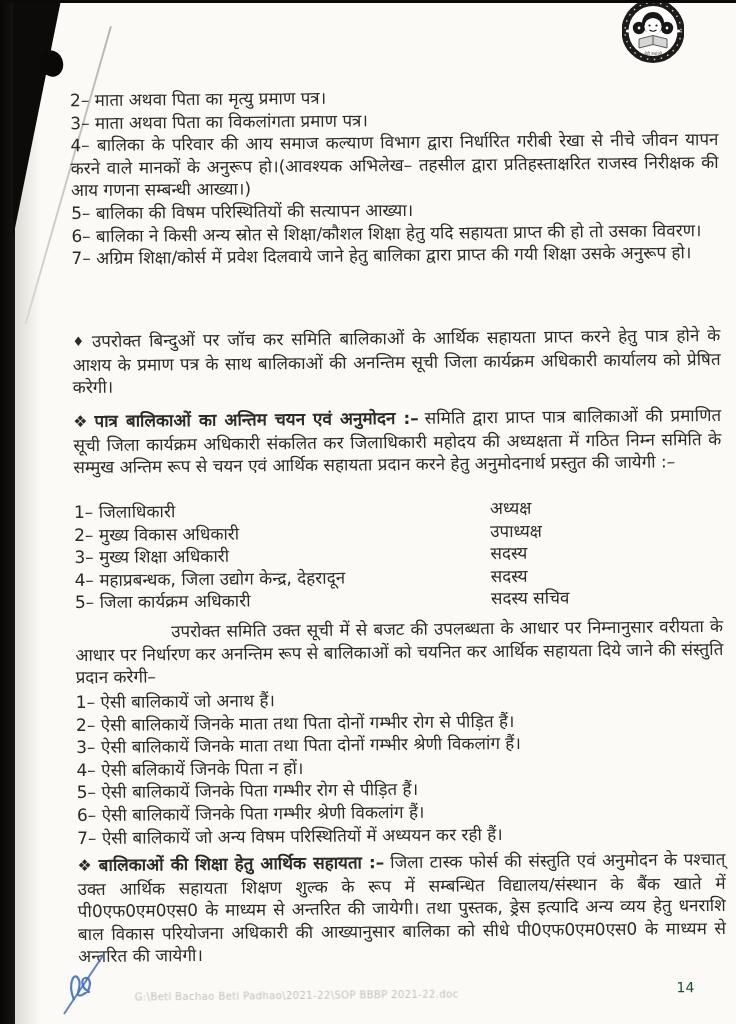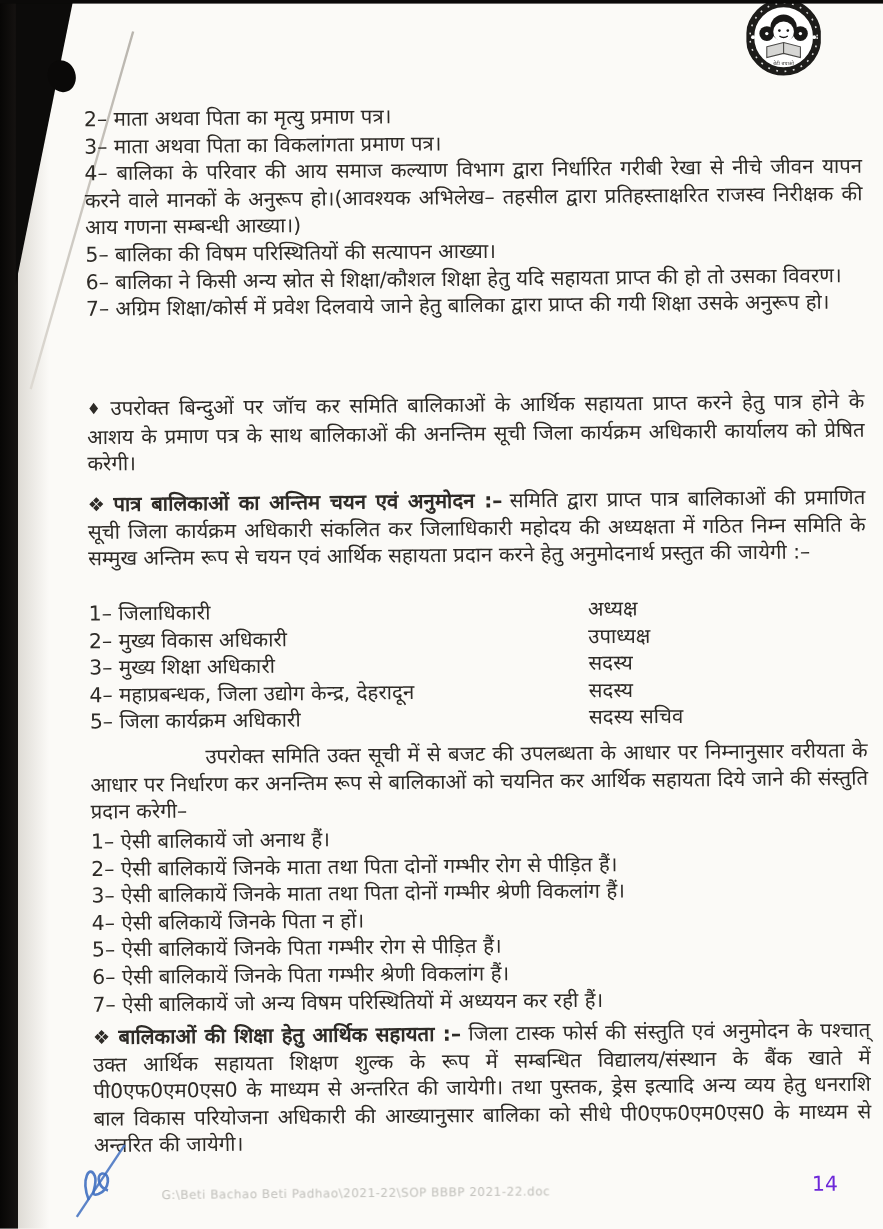--- a/index.html
+++ b/index.html
@@ -27,21 +27,21 @@
     text-align:justify;z-index:3;font-weight:500;}
   .content p{margin:0;}
   .blk{position:absolute;left:0;width:648px;}
   .blt{display:inline-block;margin-right:8px;font-size:13px;vertical-align:1px;}
   .blt4{display:inline-block;margin-right:7px;font-size:16px;}
   .hd{font-weight:bold;margin-right:6px;}
   .crow{display:grid;grid-template-columns:416px 1fr;text-align:left;}
   .indented{text-indent:96px;}
   .footer-path{position:absolute;left:56px;top:984px;font-size:10px;letter-spacing:.4px;
     color:#c2c1bc;filter:blur(.3px);text-align:left;}
-  .page-num{position:absolute;left:598px;top:979px;font-size:17px;color:#6d28d9;}
+  .page-num{position:absolute;left:598px;top:979px;font-size:14px;color:#14532d;}
   .logo{position:absolute;left:622px;top:1px;z-index:4;}
   .signature{position:absolute;left:52px;top:948px;z-index:7;}
 </style>
 </head>
 <body>
 
 <div>
   <div class="paper-shadow"></div>
   <div class="edge-left"></div>
   <div class="edge-top"></div>

